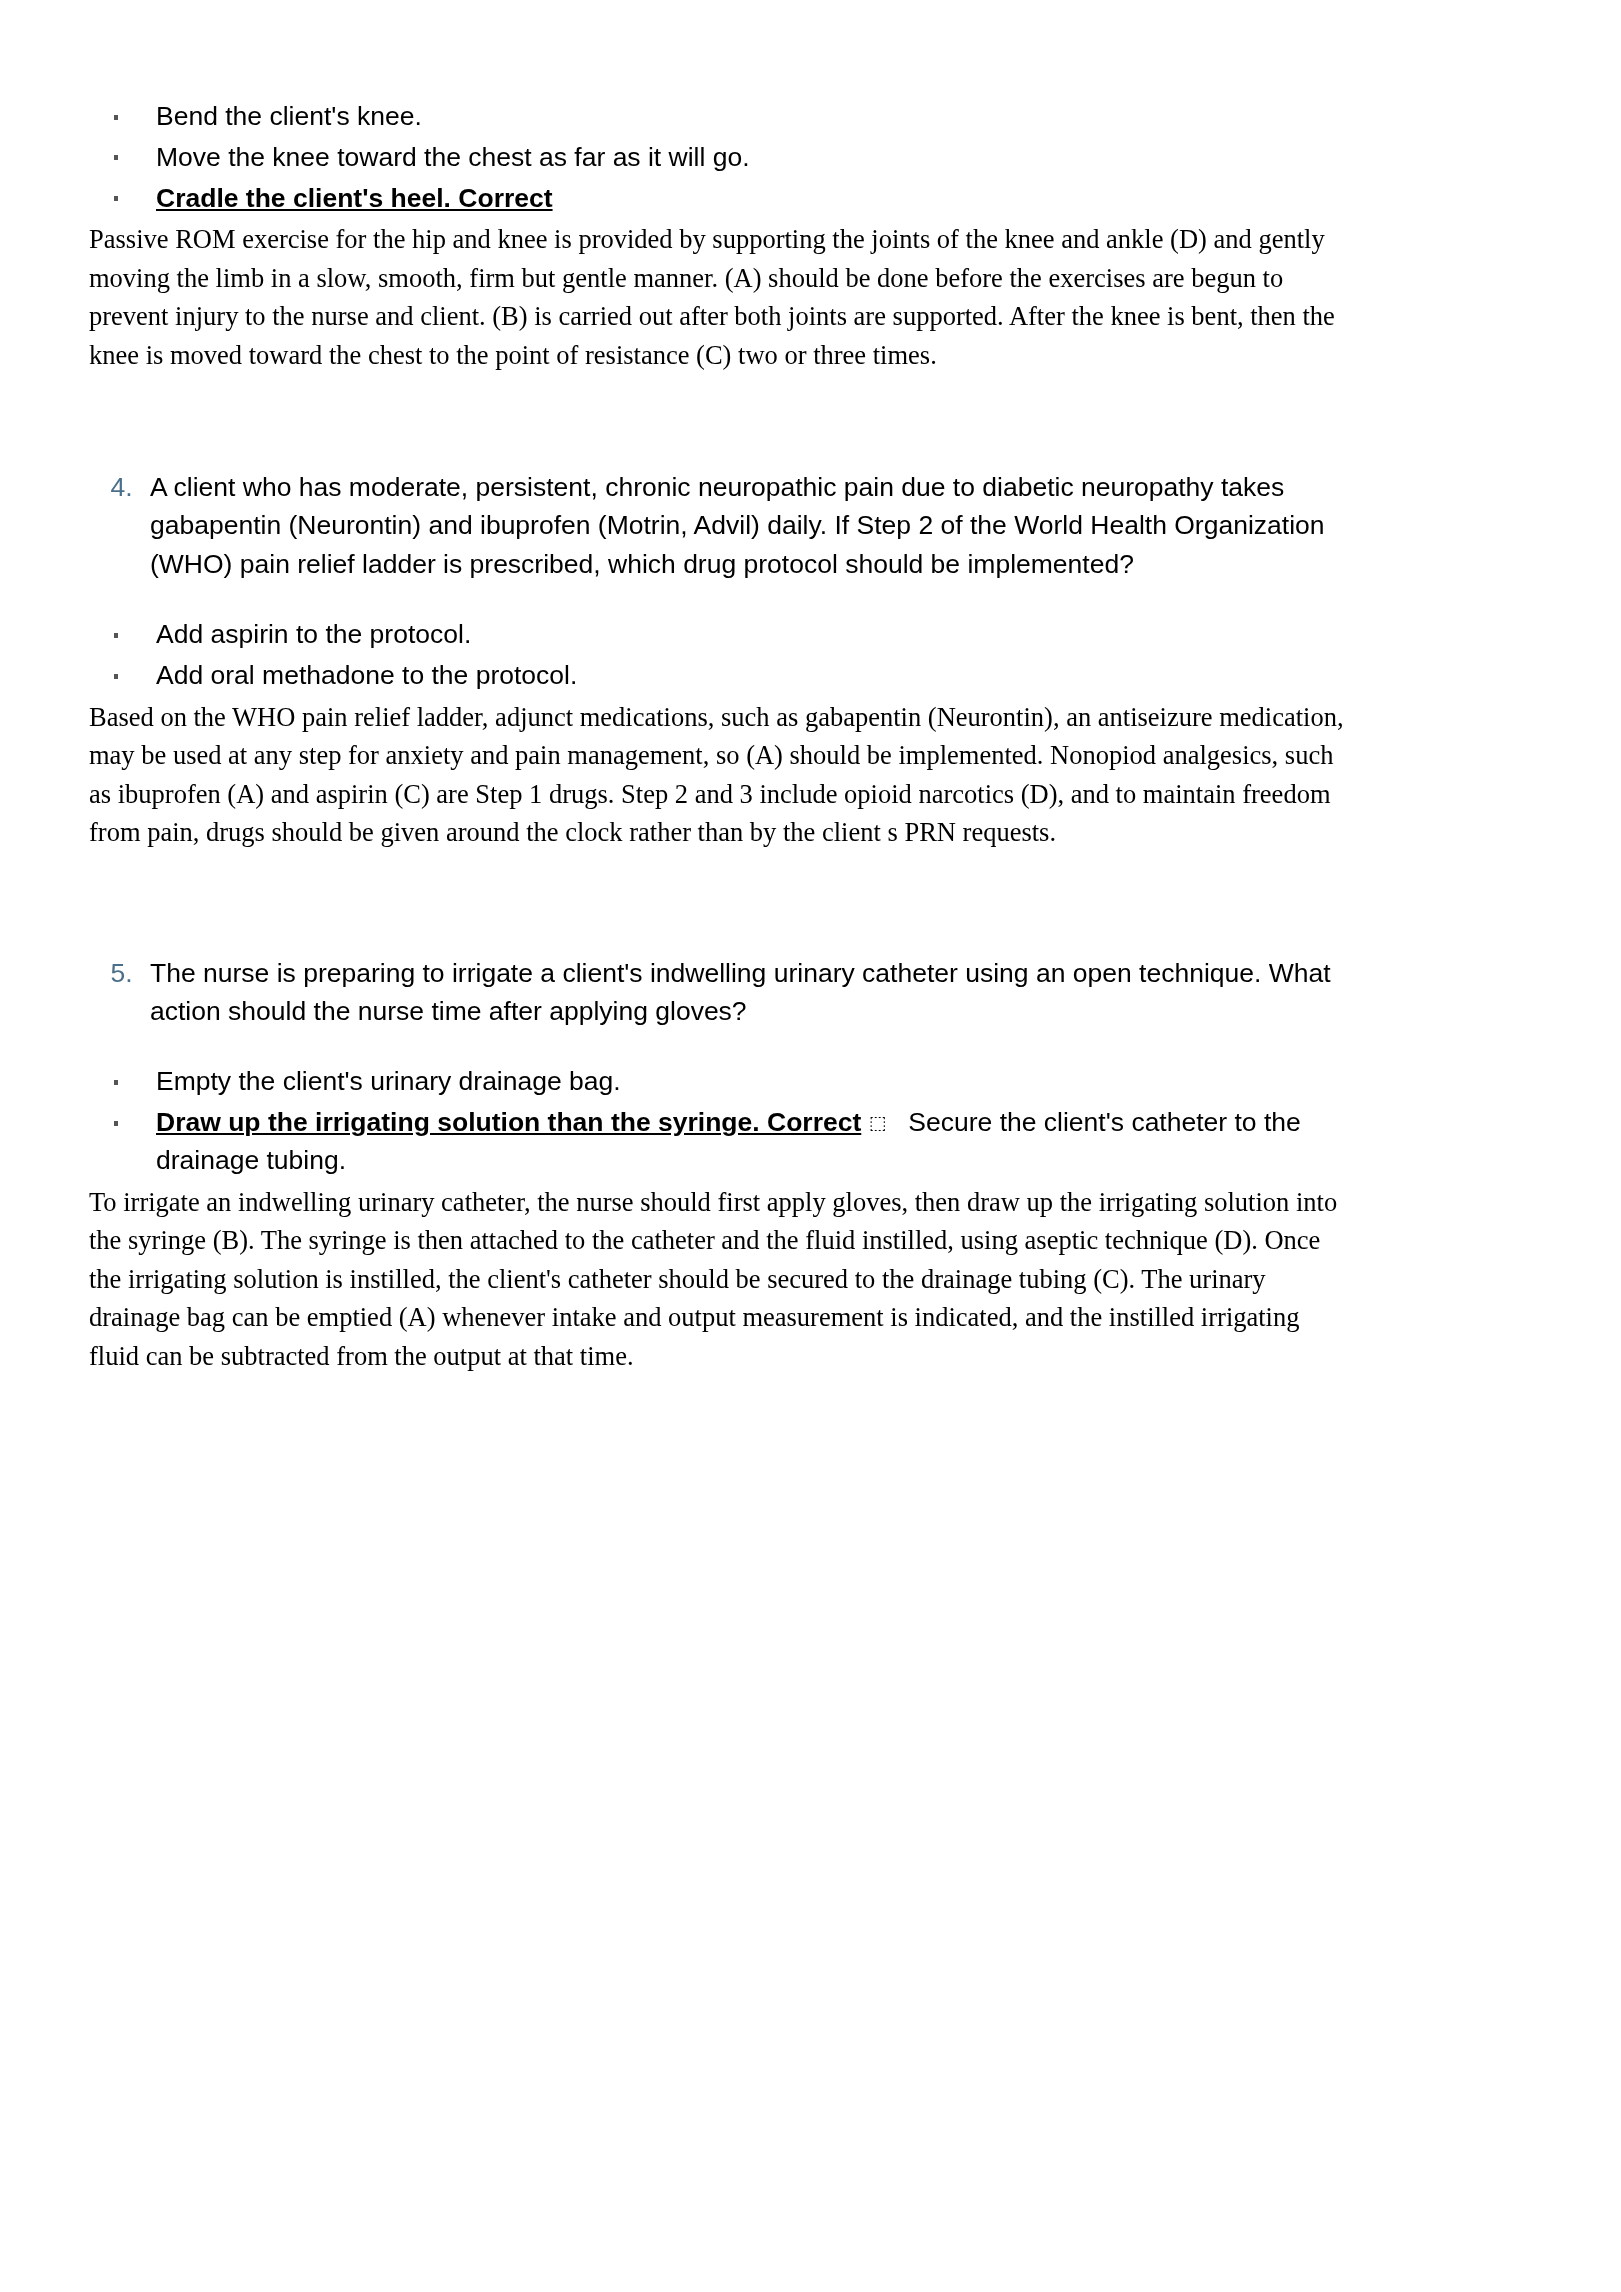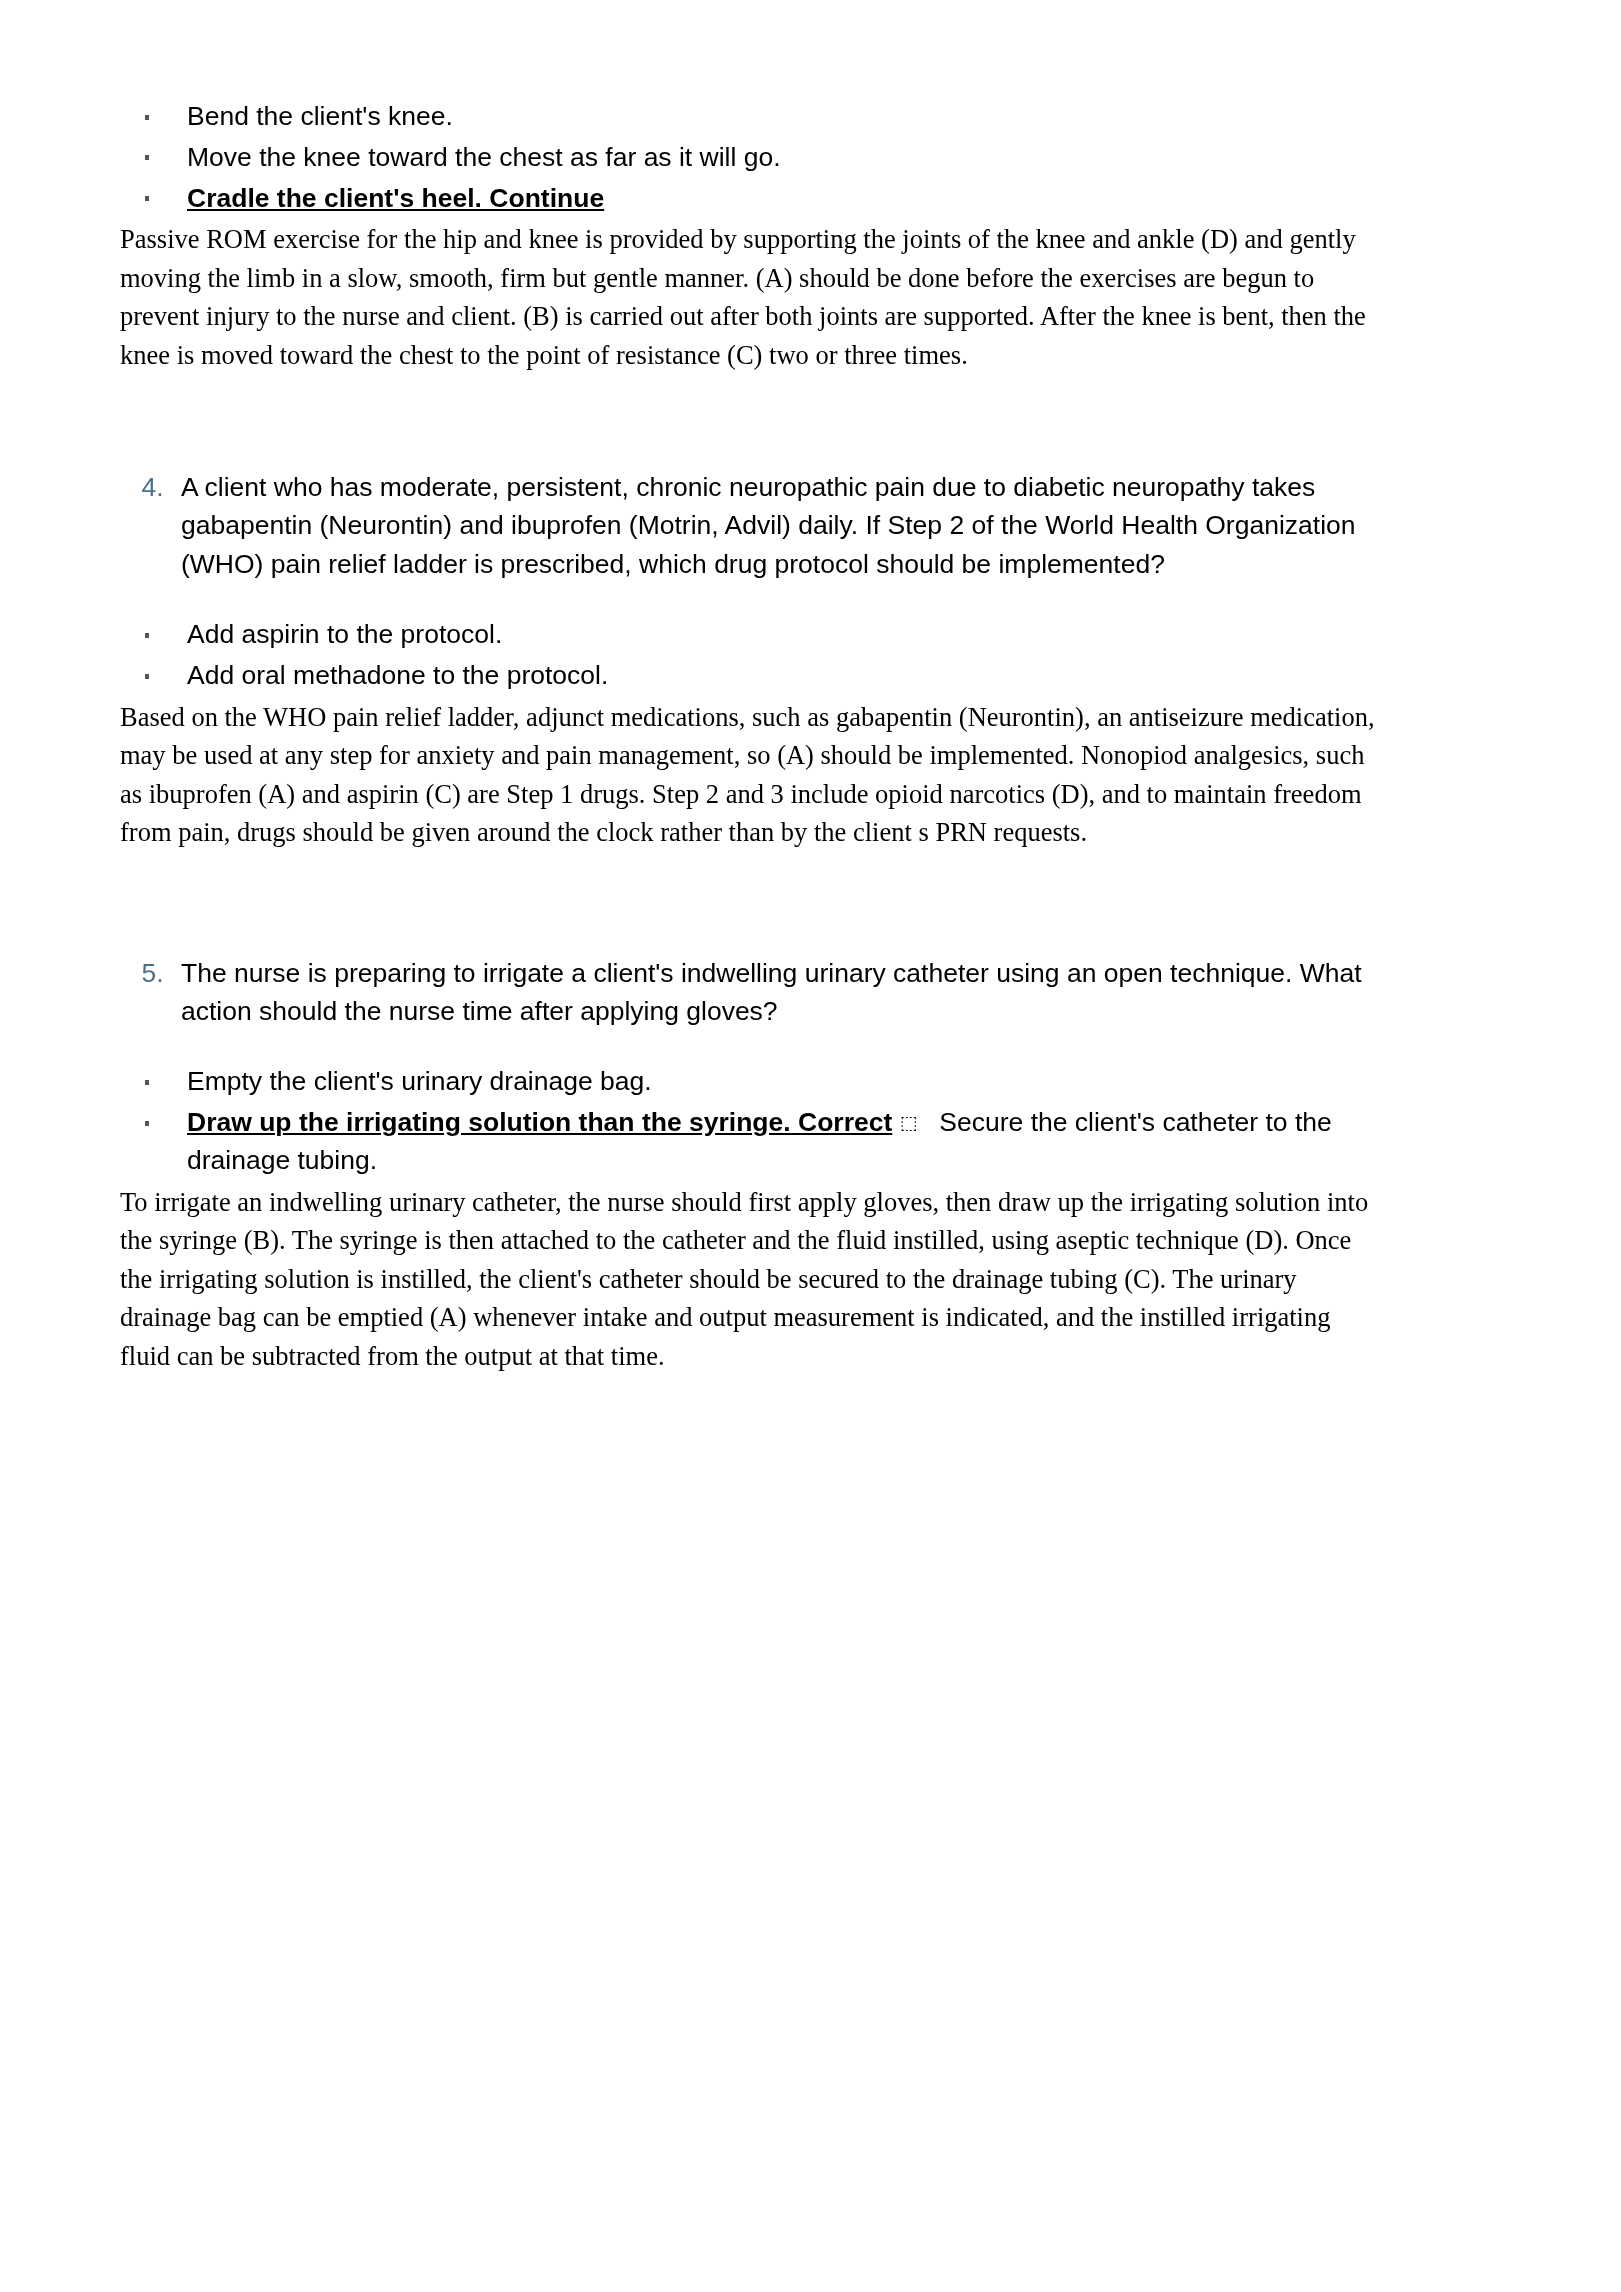--- a/index.html
+++ b/index.html
@@ -11,21 +11,21 @@
     font-family: "Liberation Sans", sans-serif;
     color: #000000;
   }
   .page {
     position: relative;
     width: 1621px;
     height: 2293px;
     margin: 0 auto;
     background: #ffffff;
     box-sizing: border-box;
-    padding: 98px 172px 0 120px;
+    padding: 98px 172px 0 89px;
   }
   .content {
     width: 1255px;
   }
   
   ul.bullets {
     list-style: none;
     margin: 0;
     padding: 0;
   }
@@ -95,21 +95,21 @@
   <div class="content">
 
     <ul class="bullets">
       <li>
         <span>Bend the client's knee.</span>
       </li>
       <li>
         <span>Move the knee toward the chest as far as it will go.</span>
       </li>
       <li>
-        <span class="opt-correct">Cradle the client's heel. Continue</span>
+        <span class="opt-correct">Cradle the client's heel. Correct</span>
       </li>
     </ul>
 
     <p class="para">Passive ROM exercise for the hip and knee is provided by supporting the joints of the knee and ankle (D) and gently moving the limb in a slow, smooth, firm but gentle manner. (A) should be done before the exercises are begun to prevent injury to the nurse and client. (B) is carried out after both joints are supported. After the knee is bent, then the knee is moved toward the chest to the point of resistance (C) two or three times.</p>
 
     <div class="spacer-lg"></div>
 
     <div class="q-block">
       <div class="q-item">
         <span class="q-num">4.</span>

